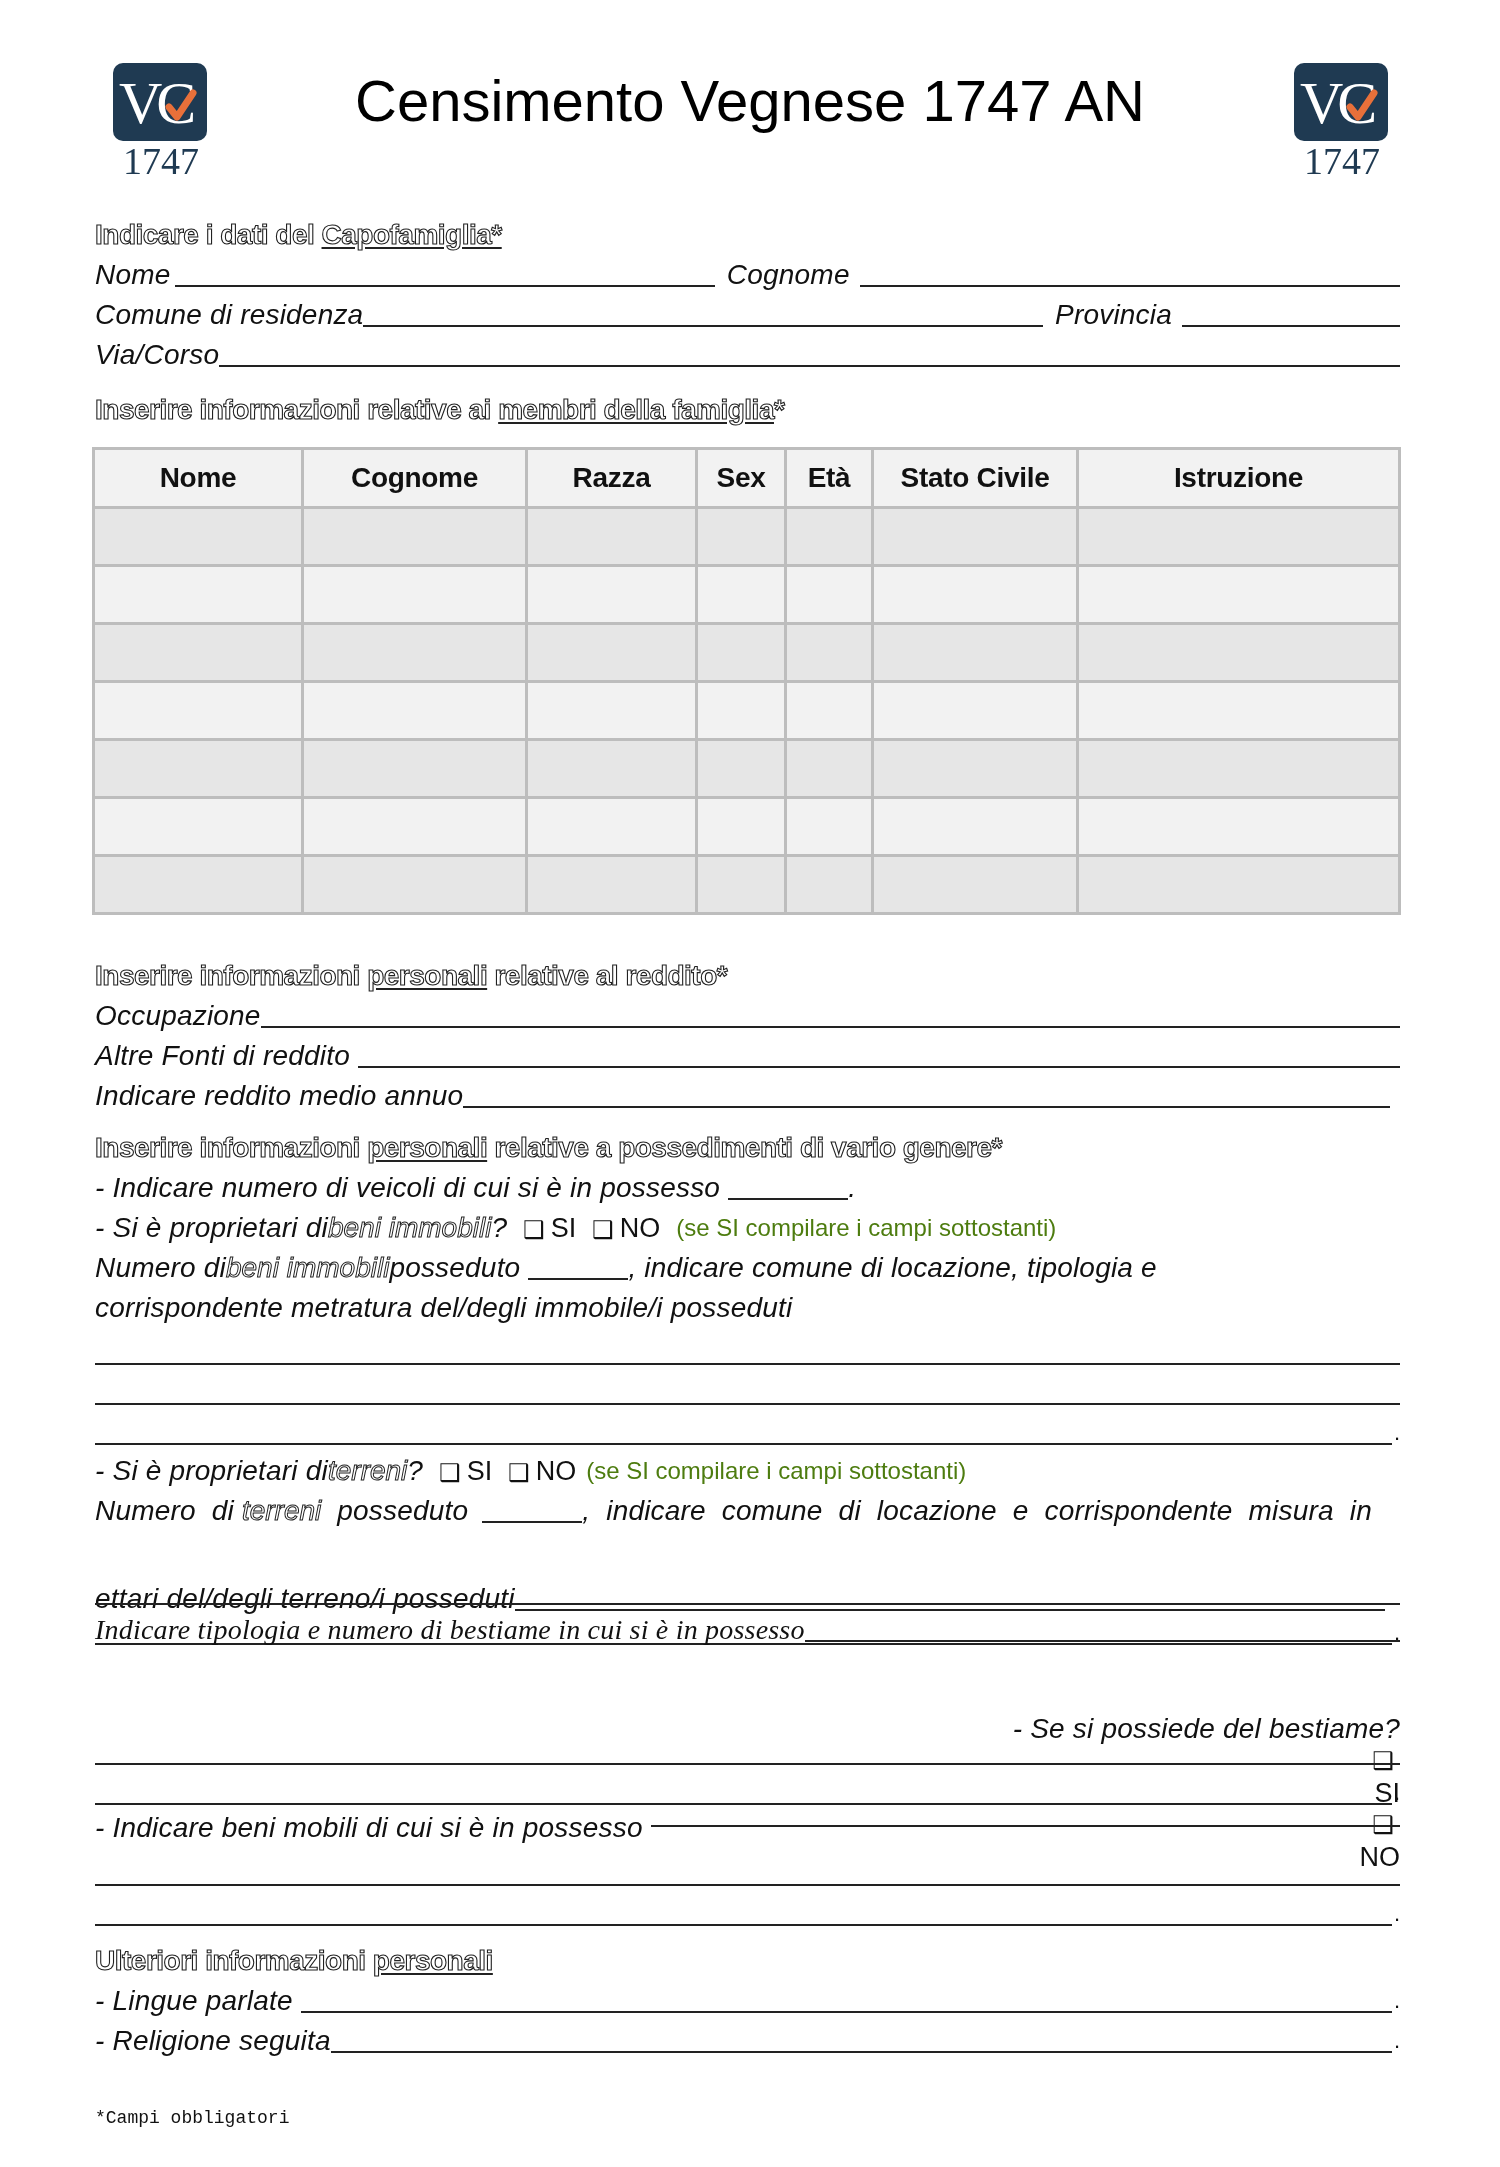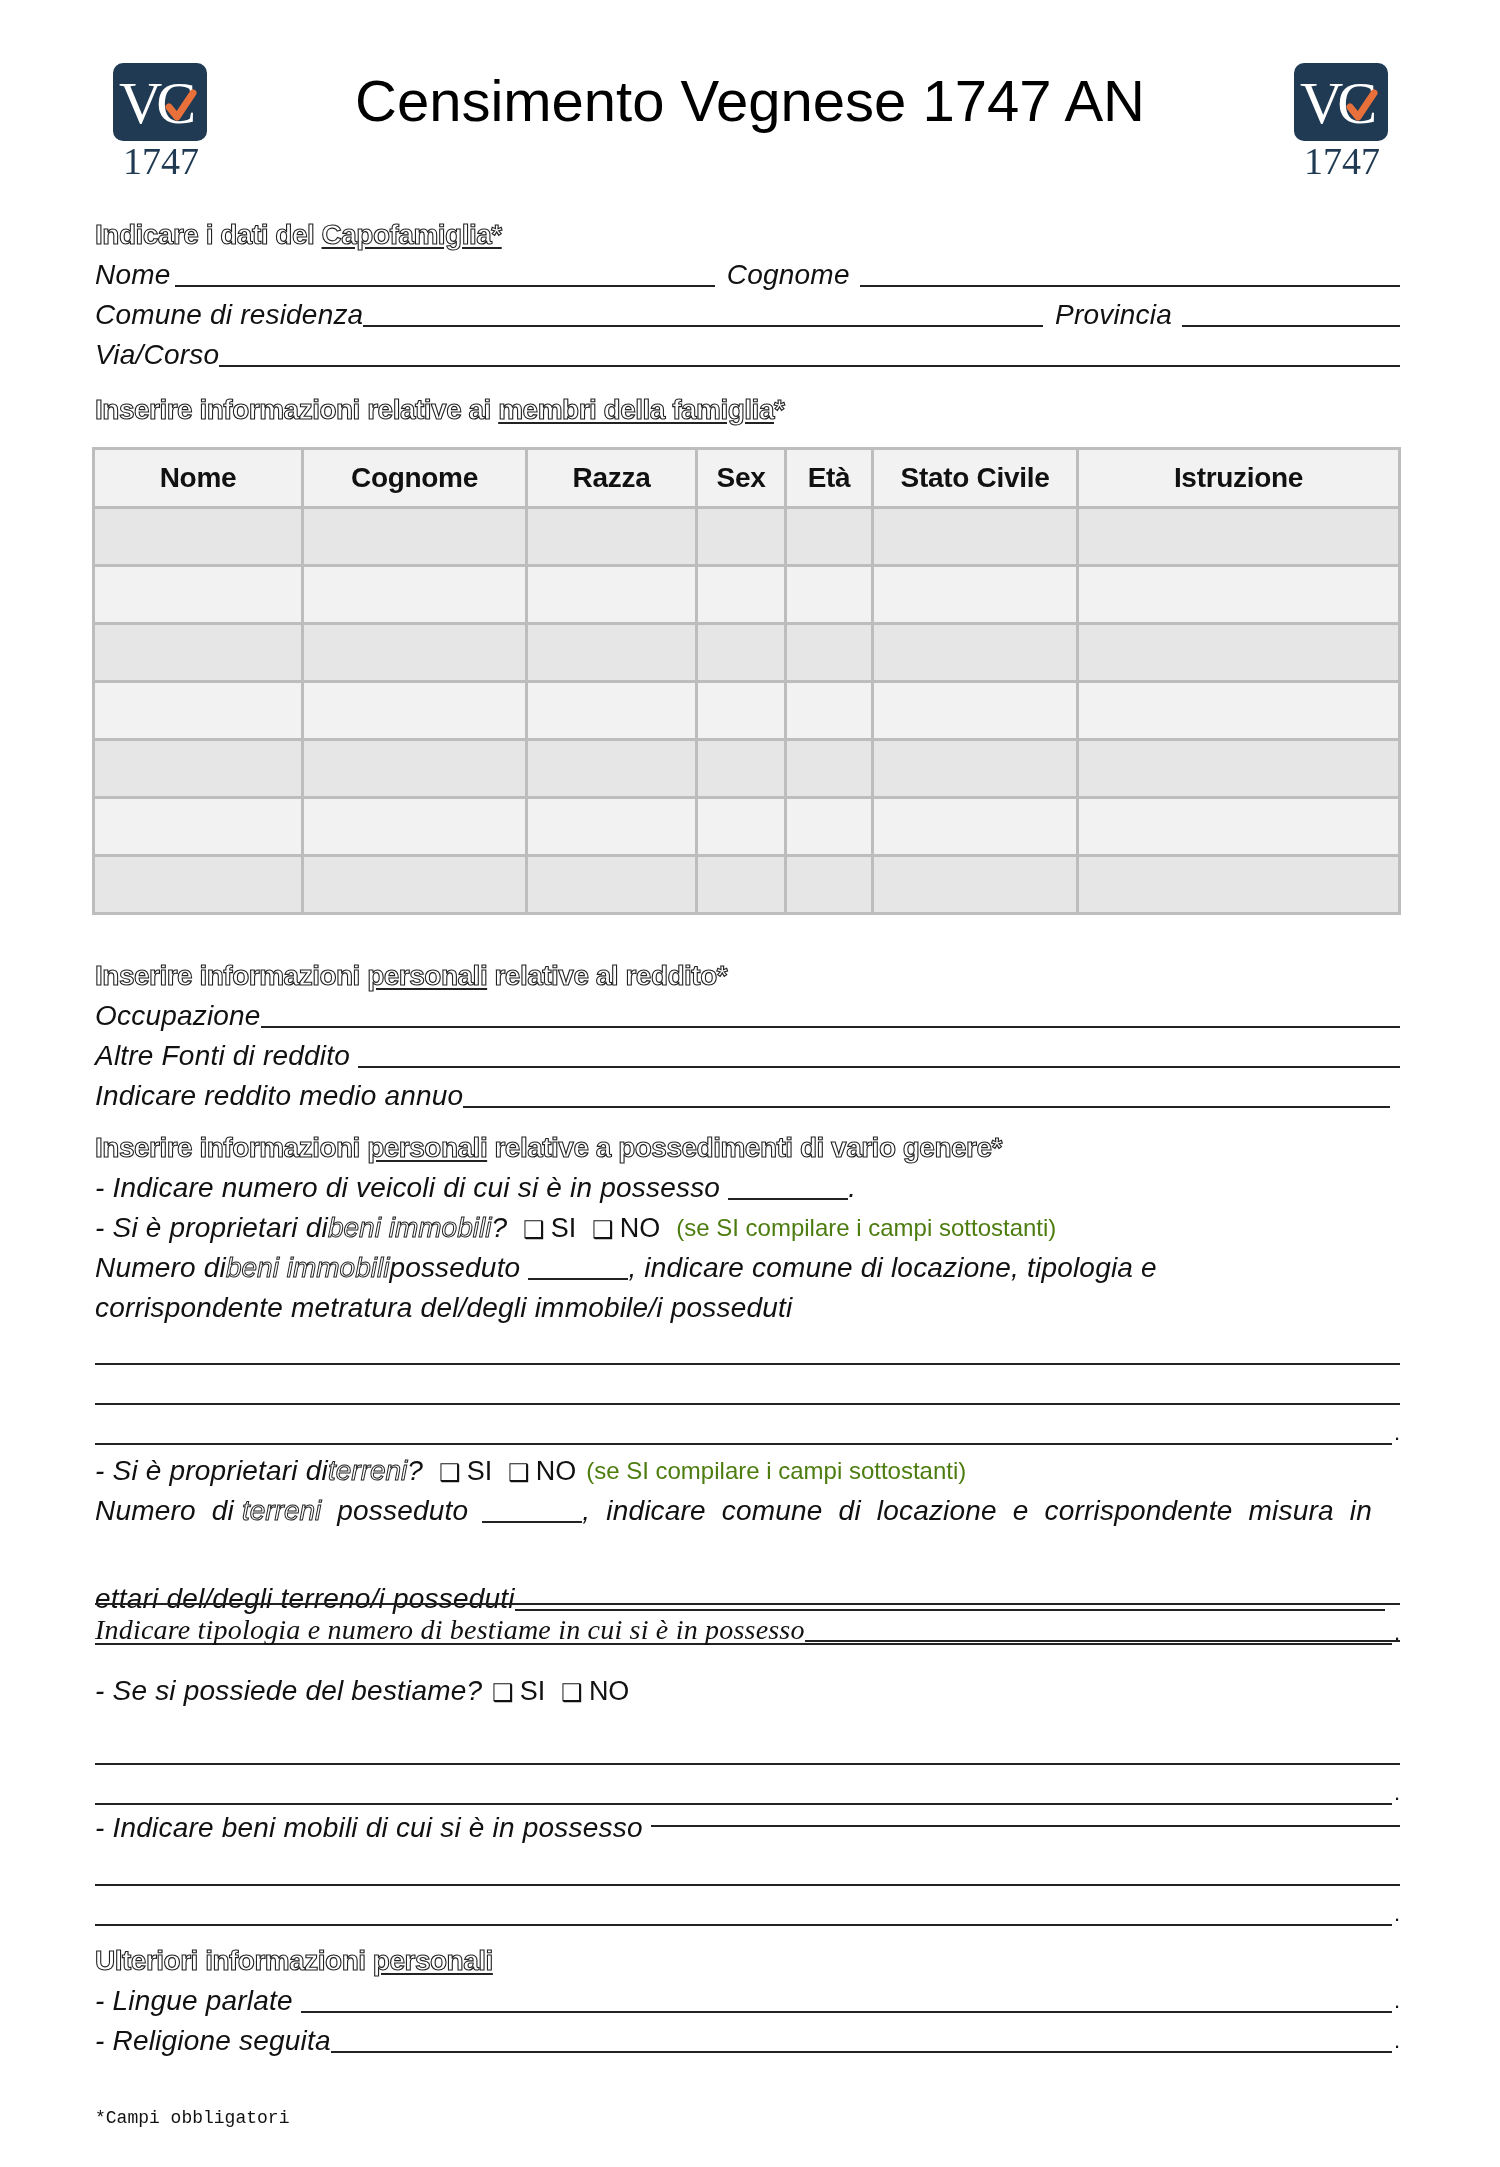--- a/index.html
+++ b/index.html
@@ -253,21 +253,21 @@
   <span class="fill" style="margin-left:0;"></span>
 </div>
 <div class="row" style="top:1570px;">
   <span class="fill" style="margin-left:0;"></span>
 </div>
 <div class="row" style="top:1610px;">
   <span class="fill" style="margin-left:0;"></span>
   <span class="dot">.</span>
 </div>
 
-<div class="row" style="top:1668px;">
+<div class="row" style="top:1712px;flex-direction:column;">
   <span class="it">- Se si possiede del bestiame?</span>
   <span class="cb" style="margin-left:10px;">❑</span>
     <span class="cblabel">SI</span>
   <span class="cb">❑</span>
     <span class="cblabel">NO</span>
 </div>
 <div class="row" style="top:1607px;font-family:Liberation Serif, serif;">
   <span class="it">Indicare tipologia e numero di bestiame in cui si è in possesso</span>
   <span class="fill" style="margin-left:0;"></span>
 </div>

